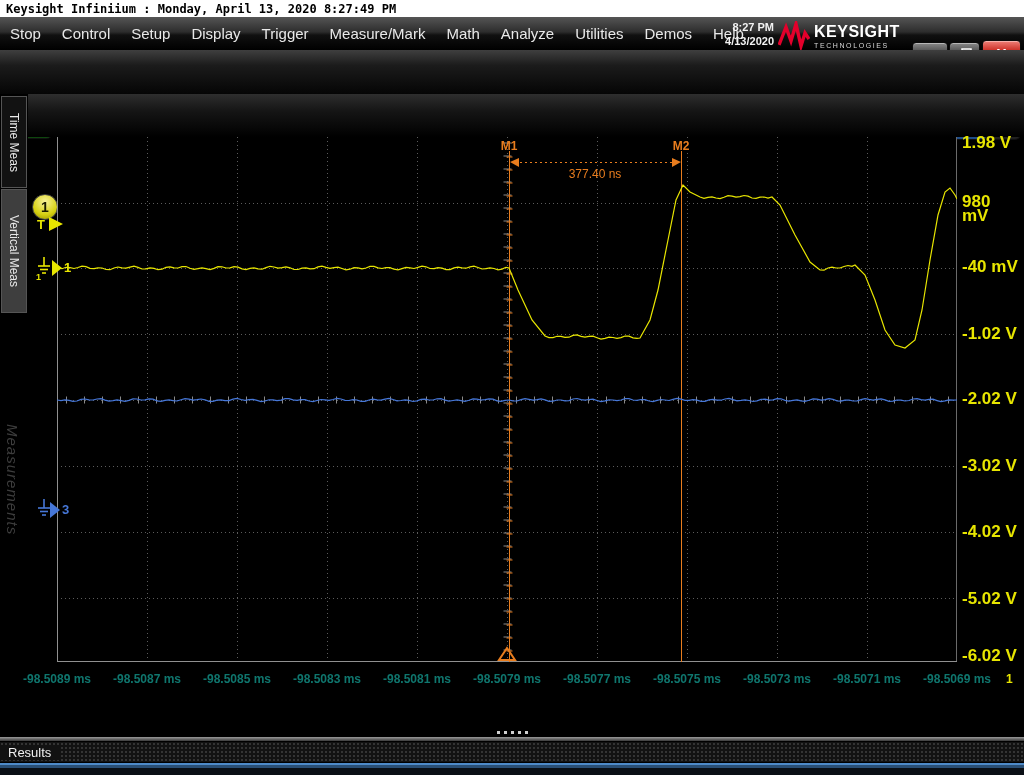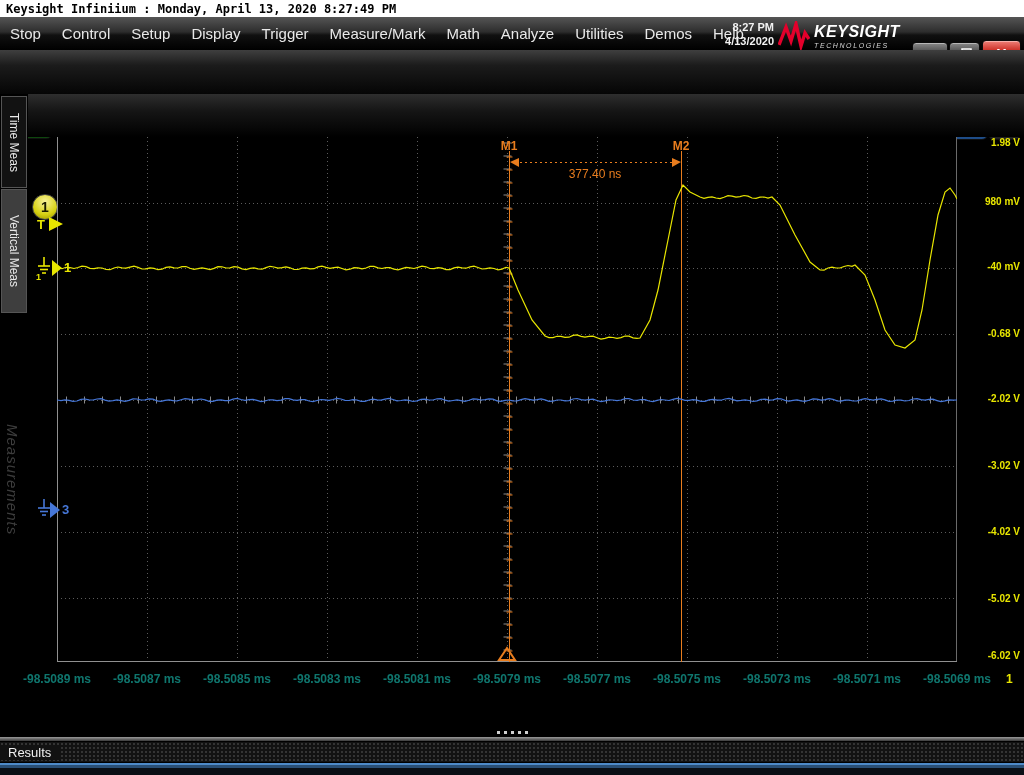--- a/index.html
+++ b/index.html
@@ -14,21 +14,21 @@
 
   
   #menubar{left:0;top:17px;width:1024px;height:33px;
     background:linear-gradient(#555 0%,#2d2d2d 45%,#101010 55%,#000 100%);
     border-bottom:1px solid #000;}
   .menu-items{position:absolute;left:10px;top:0;height:33px;display:flex;align-items:center;gap:21px;}
   .menu-item{color:#e8e8e8;font-size:15px;cursor:default;}
   .clock{position:absolute;left:698px;top:4px;width:76px;text-align:right;color:#f2f2f2;
     font-size:11px;font-weight:bold;line-height:1.25;}
   .logo{position:absolute;left:778px;top:4px;display:flex;align-items:center;gap:4px;}
-  .logo-text{line-height:1;font-style:italic;}
+  .logo-text{line-height:1;}
   .logo-name{color:#fff;font-size:16px;font-weight:bold;letter-spacing:.5px;}
   .logo-sub{color:#d8d8d8;font-size:7px;letter-spacing:1.6px;margin-top:2px;}
   .winbtn{position:absolute;border-radius:4px;border:1px solid #0a0a0a;
     background:linear-gradient(#8a8a8a,#4a4a4a 45%,#252525);
     box-shadow:inset 0 1px rgba(255,255,255,.4);
     display:flex;align-items:center;justify-content:center;}
   #btn-min{left:912px;top:25px;width:34px;height:21px;}
   #btn-min i{display:block;width:12px;height:3px;background:#fff;margin-top:8px;}
   #btn-restore{left:949px;top:25px;width:29px;height:21px;}
   #btn-close{left:982px;top:23px;width:37px;height:25px;
@@ -103,21 +103,21 @@
 
   
   #plotwrap{left:57px;top:137px;width:900px;height:525px;}
   #plot-svg{position:absolute;left:0;top:0;background:#000;}
   .mlabel{position:absolute;width:28px;text-align:center;color:#e87d1e;font-size:12px;font-weight:bold;}
   #m1-label{left:438px;top:2px;}
   #m2-label{left:610px;top:2px;}
   #delta-label{position:absolute;left:478px;top:30px;width:120px;text-align:center;
     color:#e87d1e;font-size:12px;}
   .ylab{position:absolute;left:962px;width:58px;height:14px;line-height:14px;
-    color:#e8e600;font-size:10px;font-weight:bold;text-align:right;}
+    color:#e8e600;font-size:17px;font-weight:bold;}
   .badge-svg{position:absolute;}
 
   
   #xlabels{left:0;top:670px;width:1024px;height:20px;}
   .xl{position:absolute;top:2px;width:90px;text-align:center;color:#0f766e;
     font-size:12px;font-weight:bold;}
   #x-extra{position:absolute;left:1006px;top:2px;color:#e8e600;font-size:12px;font-weight:bold;}
 
   
   #hbar{left:0;top:696px;width:1024px;height:38px;}
@@ -531,21 +531,21 @@
     <line x1="4" y1="15.5" x2="12" y2="15.5" stroke="#4677d8" stroke-width="1.6"></line>
     <line x1="6" y1="19" x2="10" y2="19" stroke="#4677d8" stroke-width="1.6"></line>
     <polygon points="14,6 24,14 14,22" fill="#4677d8"></polygon>
     <text x="26" y="18" fill="#4677d8" font-size="13" font-weight="bold">3</text>
   </svg>
 </div>
 
 <div class="ylab abs" style="top:136px">1.98 V</div>
 <div class="ylab abs" style="top:195px">980 mV</div>
 <div class="ylab abs" style="top:260px">-40 mV</div>
-<div class="ylab abs" style="top:327px">-0.68 V</div>
+<div class="ylab abs" style="top:327px">-1.02 V</div>
 <div class="ylab abs" style="top:392px">-2.02 V</div>
 <div class="ylab abs" style="top:459px">-3.02 V</div>
 <div class="ylab abs" style="top:525px">-4.02 V</div>
 <div class="ylab abs" style="top:592px">-5.02 V</div>
 <div class="ylab abs" style="top:649px">-6.02 V</div>
 
 <div class="abs" id="xlabels">
   <div class="xl" style="left:12px">-98.5089 ms</div>
   <div class="xl" style="left:102px">-98.5087 ms</div>
   <div class="xl" style="left:192px">-98.5085 ms</div>

